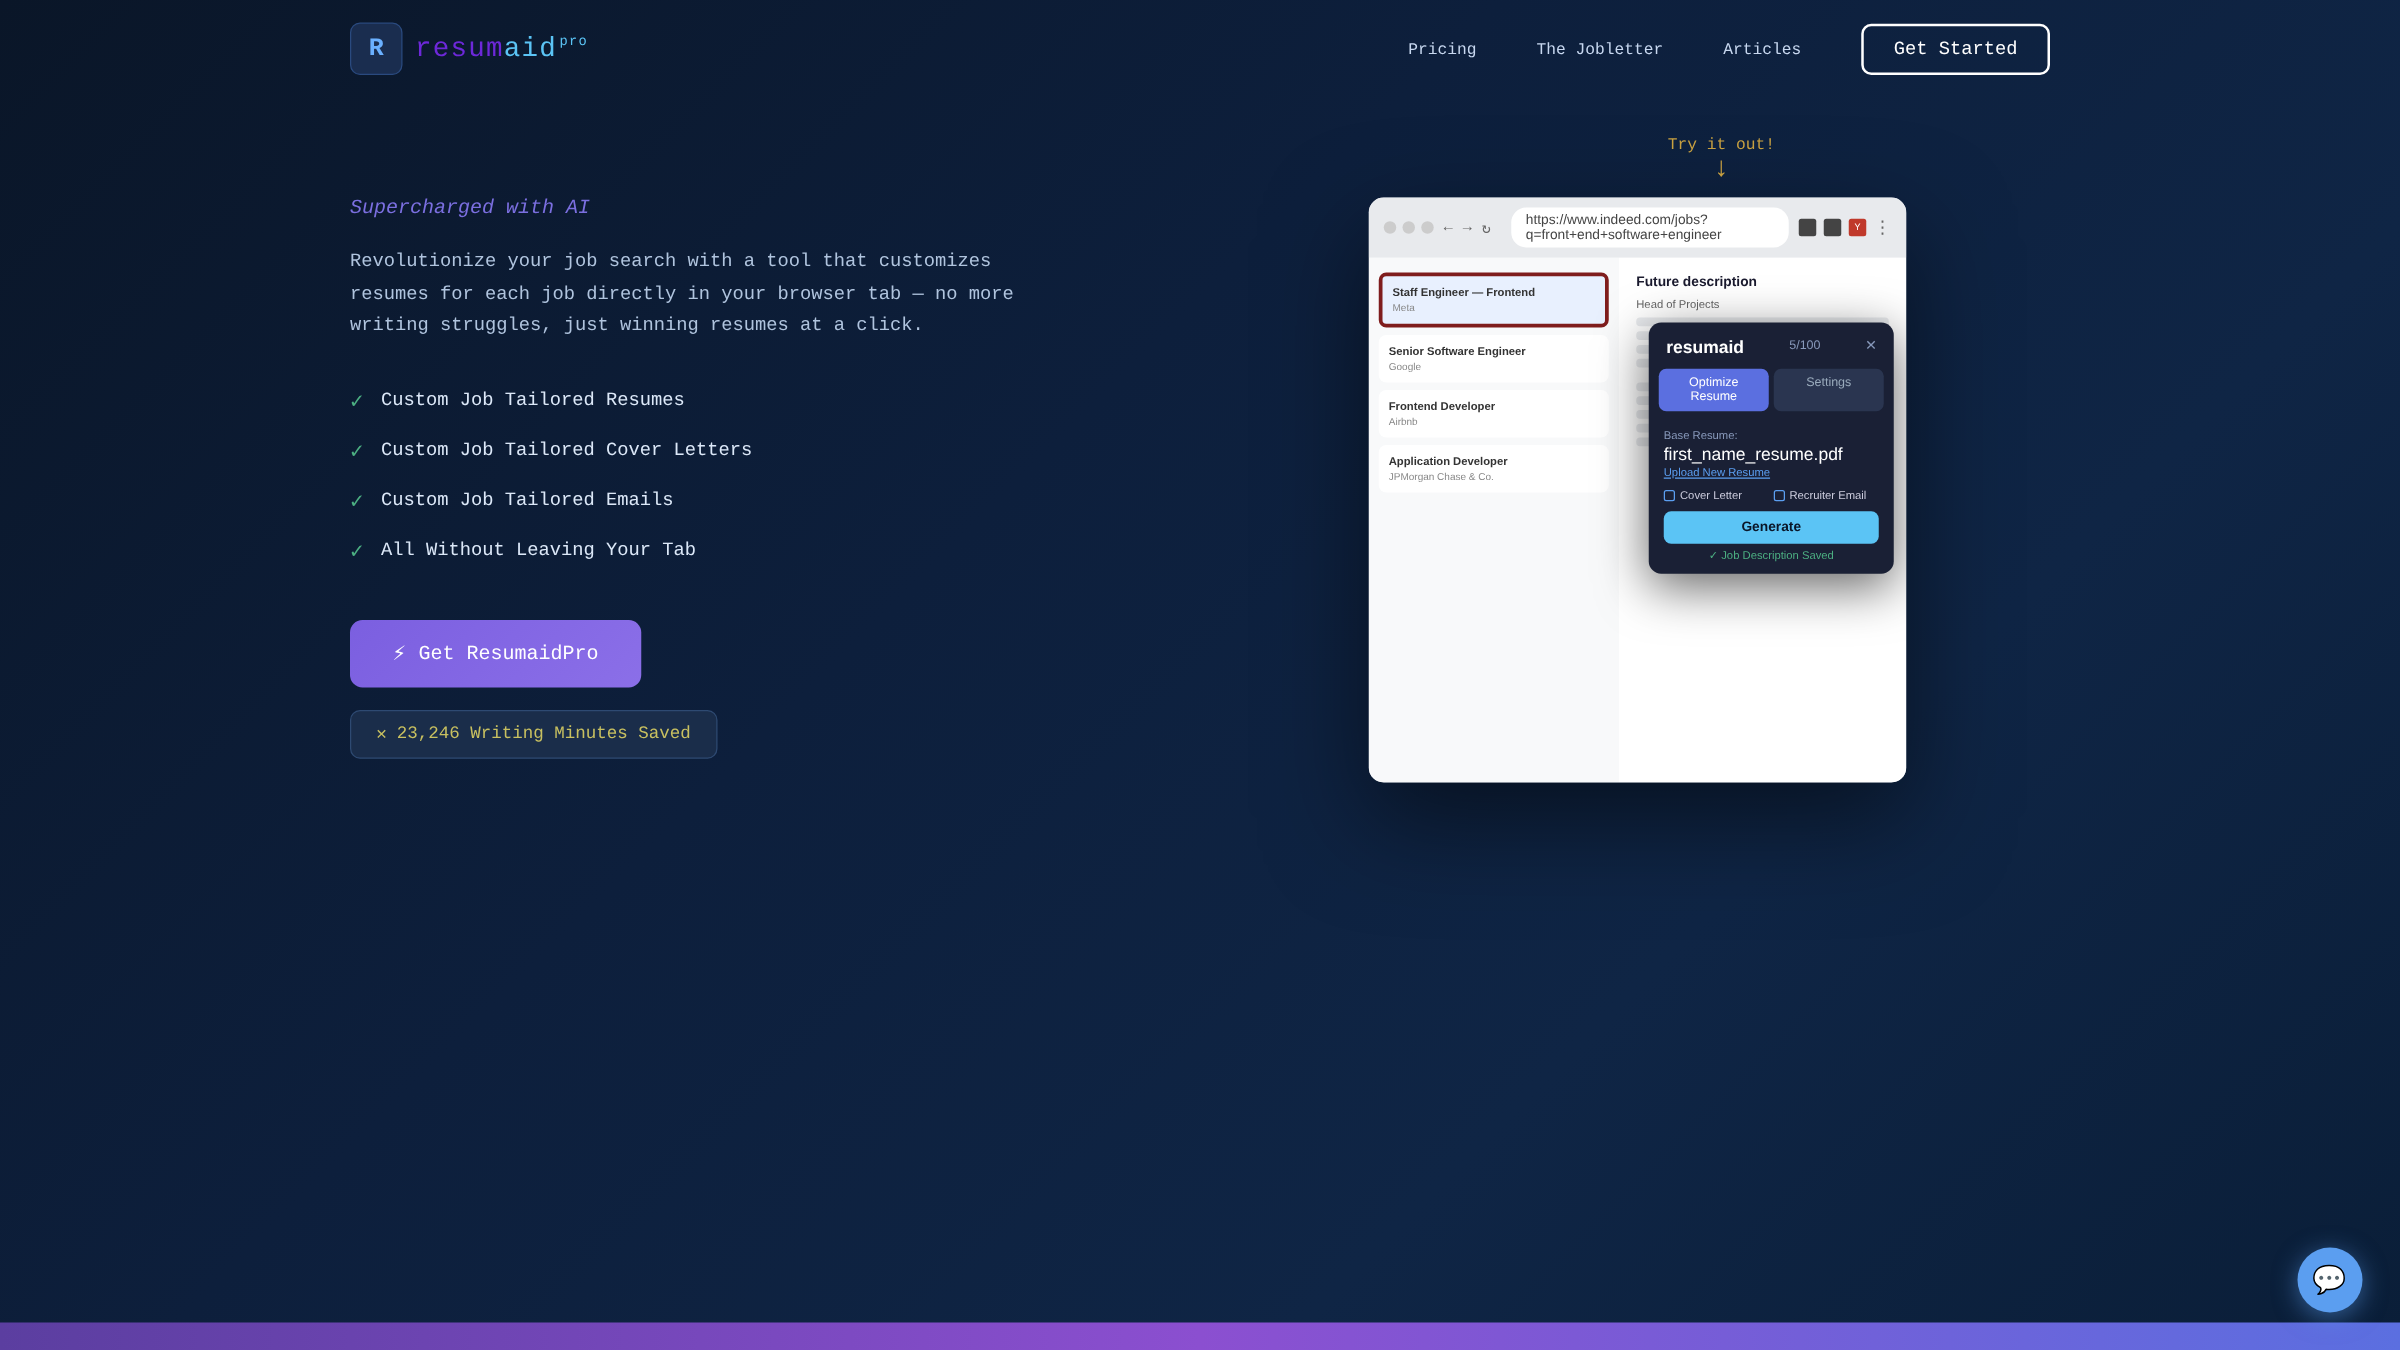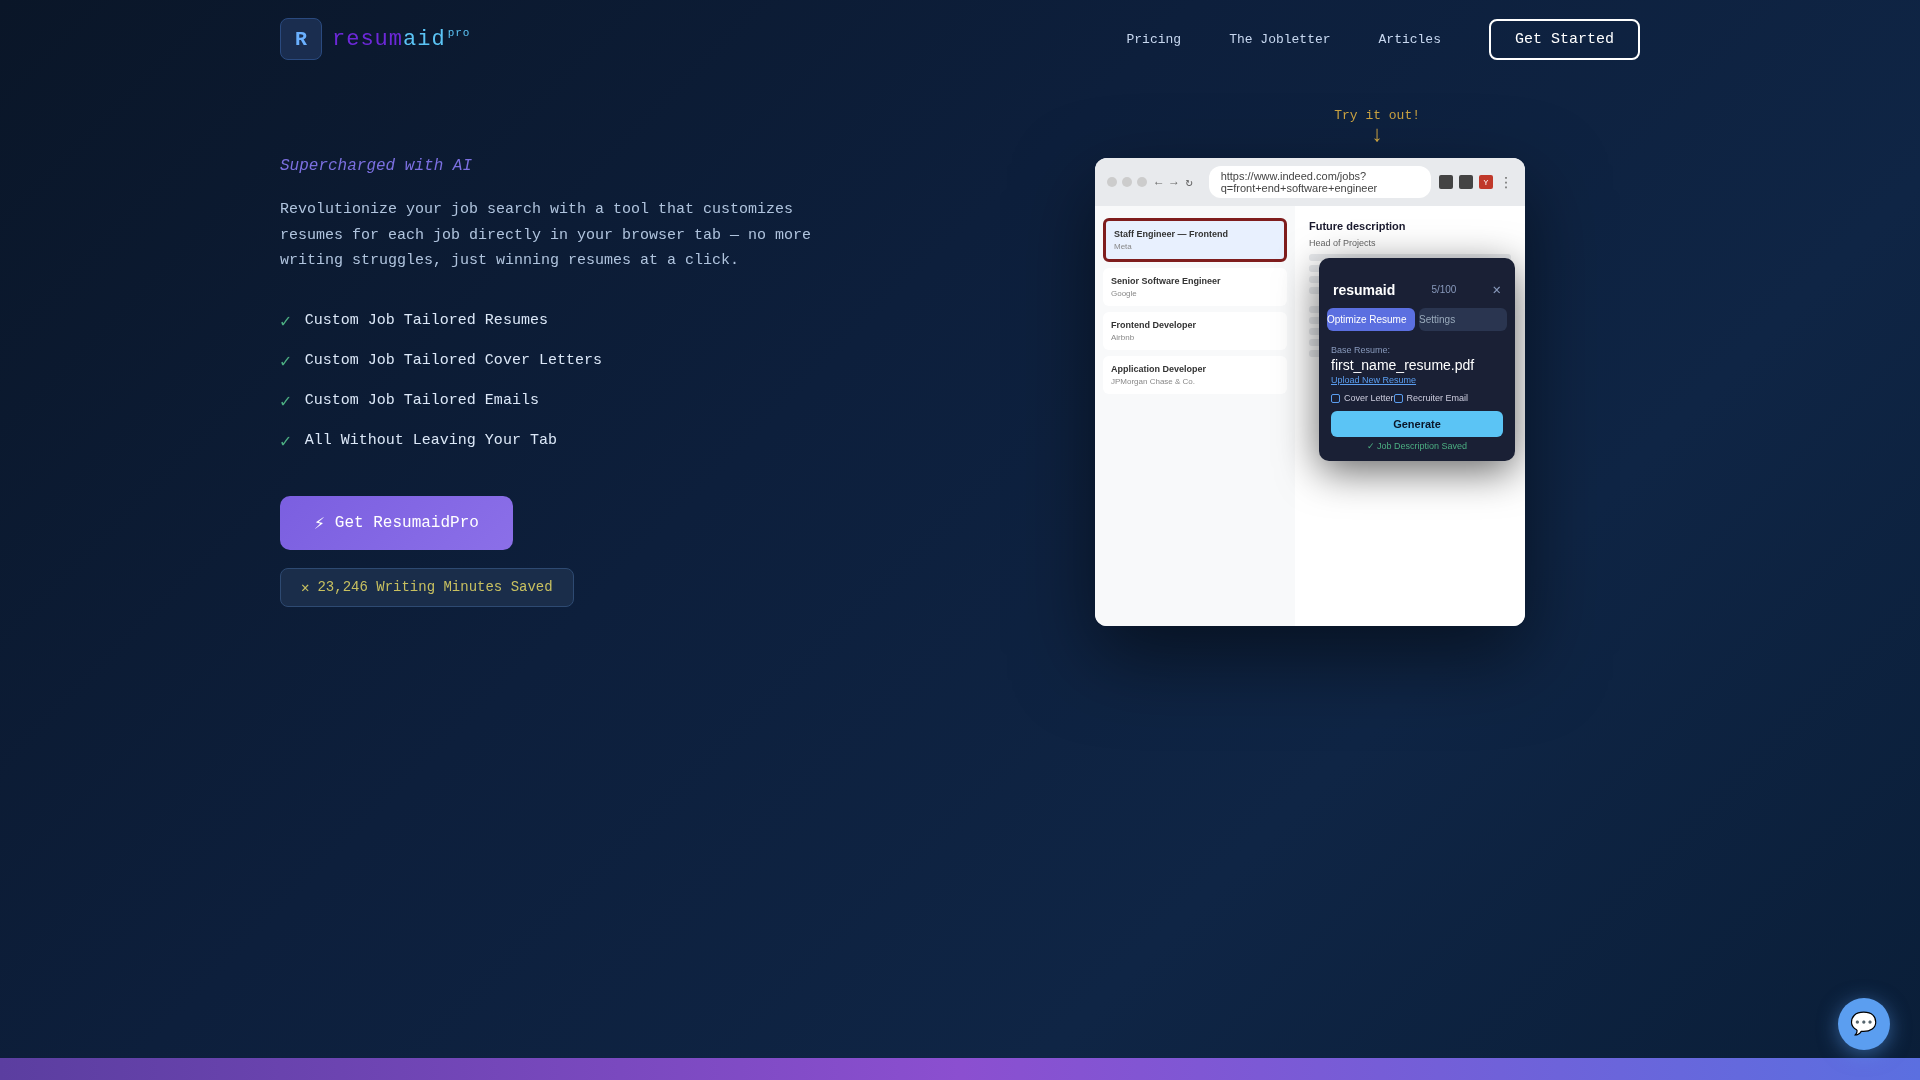--- a/index.html
+++ b/index.html
@@ -334,21 +334,21 @@
       border-radius: 10px;
       box-shadow: 0 10px 40px rgba(0,0,0,0.6);
       overflow: hidden;
       z-index: 10;
     }
 
     .ext-header {
       display: flex;
       align-items: center;
       justify-content: space-between;
-      padding: 23px 14px 6px;
+      padding: 10px 14px 6px;
     }
 
     .ext-logo {
       font-size: 14px;
       font-family: sans-serif;
       color: #fff;
       font-weight: 600;
     }
 
     .ext-counter {
@@ -364,24 +364,25 @@
     }
 
     .ext-tabs {
       display: flex;
       gap: 4px;
       padding: 4px 8px 8px;
     }
 
     .ext-tab {
       flex: 1;
-      padding: 6px 0;
+      padding: 6px 20px;
       border-radius: 6px;
       font-size: 10px;
       font-family: sans-serif;
+      text-align: center;
       cursor: pointer;
     }
 
     .ext-tab-active {
       background: #5b6fe0;
       color: #fff;
     }
 
     .ext-tab-inactive {
       background: #2a3550;
@@ -411,21 +412,21 @@
       color: #5b9ef0;
       font-family: sans-serif;
       text-decoration: underline;
       cursor: pointer;
       margin-bottom: 8px;
       display: block;
     }
 
     .ext-checkboxes {
       display: flex;
-      gap: 0;
+      gap: 25px;
       margin-bottom: 8px;
     }
 
     .ext-checkbox-item {
       display: flex;
       align-items: center;
       gap: 4px;
       font-size: 9px;
       color: #ccd;
       font-family: sans-serif;

